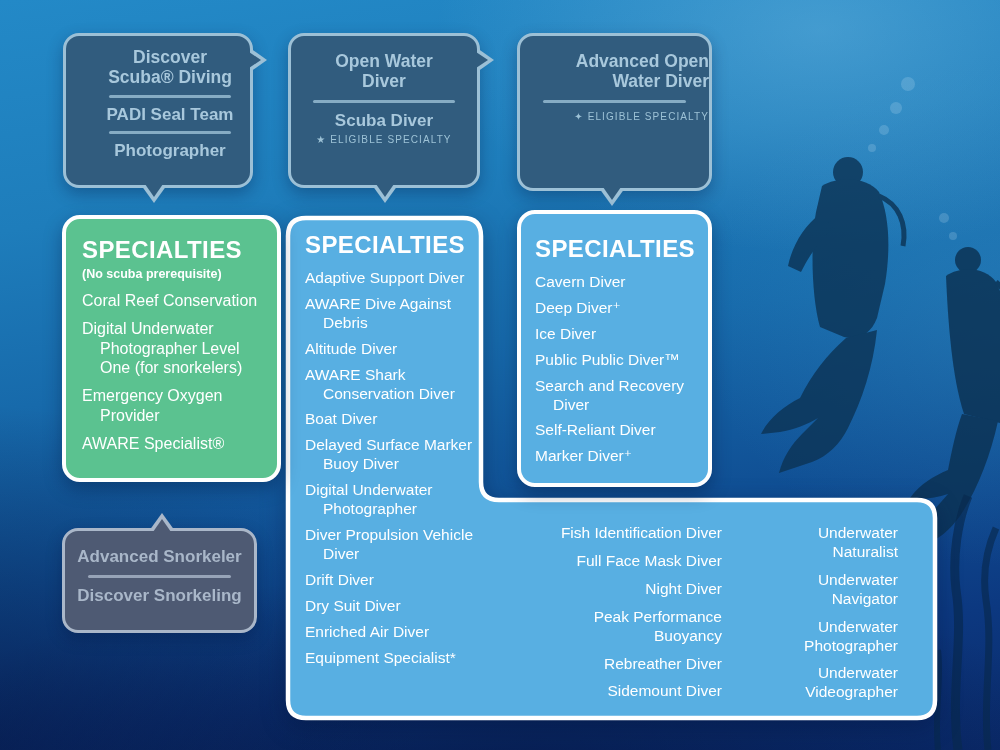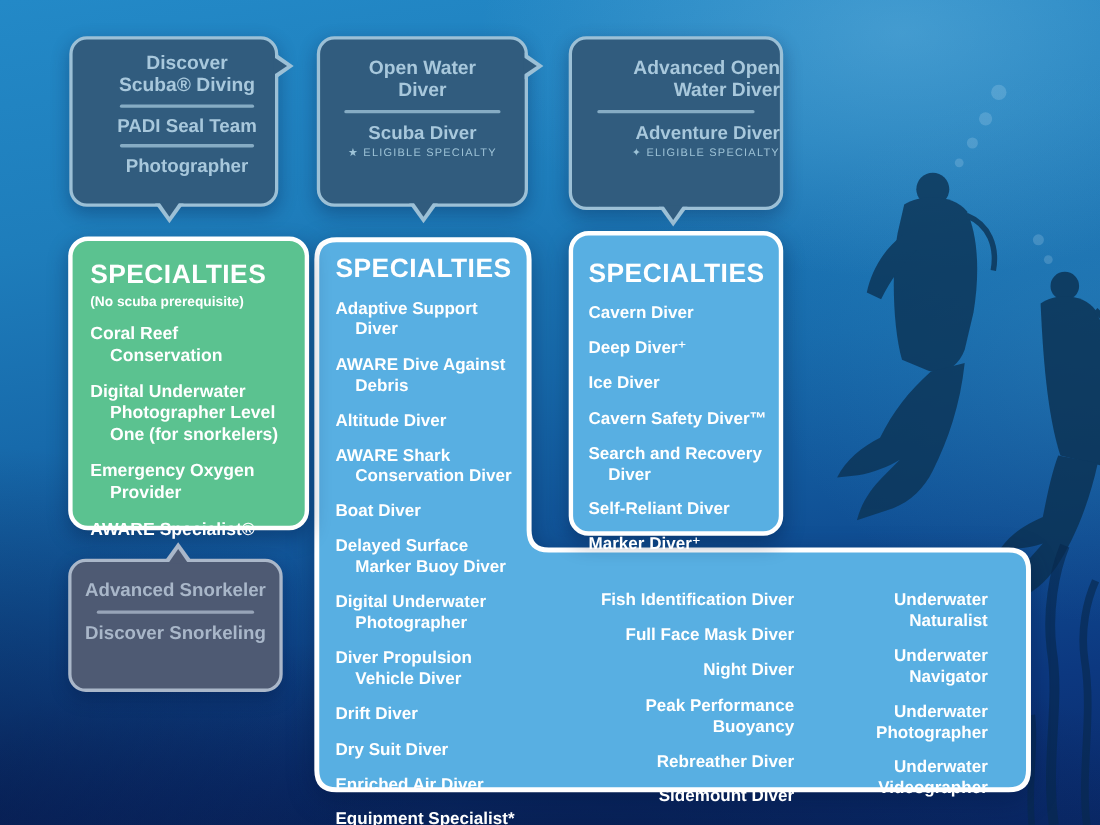--- a/index.html
+++ b/index.html
@@ -15,21 +15,21 @@
       linear-gradient(172deg,#2389c7 0%,#1e7dbb 26%,#176aab 46%,#105095 66%,#0c3880 84%,#0a2a6a 100%);}
   .scene{position:absolute;inset:0;}
   
   .bubble{position:absolute;--bb:#9cc0d6;--bf:#315c7e;background:var(--bf);
           border:3px solid var(--bb);border-radius:16px;box-sizing:border-box;
           color:#a8c8dc;text-align:center;box-shadow:0 6px 16px rgba(0,18,55,.30);}
   .snork{--bb:#aab7c9;--bf:#4e5a73;color:#a9b7c9;}
   .b1{left:63px;top:33px;width:190px;height:155px;padding-top:11px;padding-left:24px;}
   .b2{left:288px;top:33px;width:192px;height:155px;padding-top:15px;}
   .b3{left:517px;top:33px;width:195px;height:158px;padding-top:15px;text-align:right;}
-  .sn{left:62px;top:508px;width:195px;height:121px;padding-top:16px;}
+  .sn{left:62px;top:528px;width:195px;height:105px;padding-top:16px;}
   .btitle{font-size:17.5px;font-weight:bold;line-height:1.16;}
   .bitem{font-size:17px;font-weight:bold;line-height:1.15;}
   .belig{font-size:10px;font-weight:normal;letter-spacing:1.1px;margin-top:4px;color:#9dc2d6;}
   .bdiv{height:3px;background:var(--bb);opacity:.8;width:76%;margin:8px auto;border-radius:2px;}
   .b1 .bdiv{margin:7px auto;}
   .tail{position:absolute;width:0;height:0;}
   .tail-down{bottom:-18px;border-left:13px solid transparent;border-right:13px solid transparent;border-top:18px solid var(--bb);}
   .tail-down::after{content:"";position:absolute;left:-9px;top:-19px;border-left:9px solid transparent;border-right:9px solid transparent;border-top:13px solid var(--bf);}
   .tail-right{right:-17px;border-top:12px solid transparent;border-bottom:12px solid transparent;border-left:17px solid var(--bb);}
   .tail-right::after{content:"";position:absolute;top:-8px;left:-18px;border-top:8px solid transparent;border-bottom:8px solid transparent;border-left:12px solid var(--bf);}
@@ -40,21 +40,21 @@
          box-shadow:0 7px 18px rgba(0,18,55,.35);color:#fff;}
   .greenbox{left:62px;top:215px;width:219px;height:267px;background:#5bc290;padding:17px 10px 0 16px;}
   .rightbox{left:517px;top:210px;width:195px;height:277px;background:#58afe2;padding:21px 8px 0 14px;}
   .lshape{position:absolute;inset:0;filter:drop-shadow(0 7px 12px rgba(0,18,55,.35));}
   .overlay{position:absolute;color:#fff;}
   .midcol{left:305px;top:231px;width:172px;}
   .bcol1{left:530px;top:524px;width:192px;}
   .bcol2{left:758px;top:524px;width:140px;}
   .box-head{font-size:24px;font-weight:bold;letter-spacing:.4px;margin-bottom:10px;color:#fff;}
   .green-sub{font-size:12.5px;font-weight:bold;margin:-7px 0 10px;}
-  .sp-item{font-size:15.5px;font-weight:bold;line-height:1.22;padding-left:18px;text-indent:-18px;margin-bottom:7px;margin-top:13px;}
+  .sp-item{font-size:15.5px;font-weight:normal;line-height:1.22;padding-left:18px;text-indent:-18px;margin-bottom:7px;}
   .greenbox .sp-item{font-size:16px;line-height:1.24;margin-bottom:8px;}
   .bcol1 .sp-item,.bcol2 .sp-item{margin-bottom:9px;text-align:right;}
 </style>
 </head>
 <body>
 
 <div class="stage">
 
   <div class="bg"></div>
 
@@ -116,21 +116,20 @@
     <div class="tail tail-down" style="left:81px"></div>
     <div class="tail tail-right" style="top:12px"></div>
   </div>
 
   <div class="bubble b3">
     <div class="btitle">
       <div>Advanced Open</div>
       <div>Water Diver</div>
     </div>
     <div class="bdiv"></div>
-    <div class="bitem">Adventure Diver</div>
     <div class="belig">✦ ELIGIBLE SPECIALTY</div>
     <div class="tail tail-down" style="left:79px"></div>
   </div>
 
   <div class="panel greenbox">
     <div class="box-head">SPECIALTIES</div>
     <div class="green-sub">(No scuba prerequisite)</div>
     <div class="sp-item">Coral Reef Conservation</div>
     <div class="sp-item">Digital Underwater Photographer Level One (for snorkelers)</div>
     <div class="sp-item">Emergency Oxygen Provider</div>
@@ -151,21 +150,21 @@
     <div class="sp-item">Dry Suit Diver</div>
     <div class="sp-item">Enriched Air Diver</div>
     <div class="sp-item">Equipment Specialist*</div>
   </div>
 
   <div class="panel rightbox">
     <div class="box-head">SPECIALTIES</div>
     <div class="sp-item">Cavern Diver</div>
     <div class="sp-item">Deep Diver⁺</div>
     <div class="sp-item">Ice Diver</div>
-    <div class="sp-item">Cavern Safety Diver™</div>
+    <div class="sp-item">Public Public Diver™</div>
     <div class="sp-item">Search and Recovery Diver</div>
     <div class="sp-item">Self-Reliant Diver</div>
     <div class="sp-item">Marker Diver⁺</div>
   </div>
 
   <div class="overlay bcol1">
     <div class="sp-item">Fish Identification Diver</div>
     <div class="sp-item">Full Face Mask Diver</div>
     <div class="sp-item">Night Diver</div>
     <div class="sp-item">Peak Performance Buoyancy</div>

